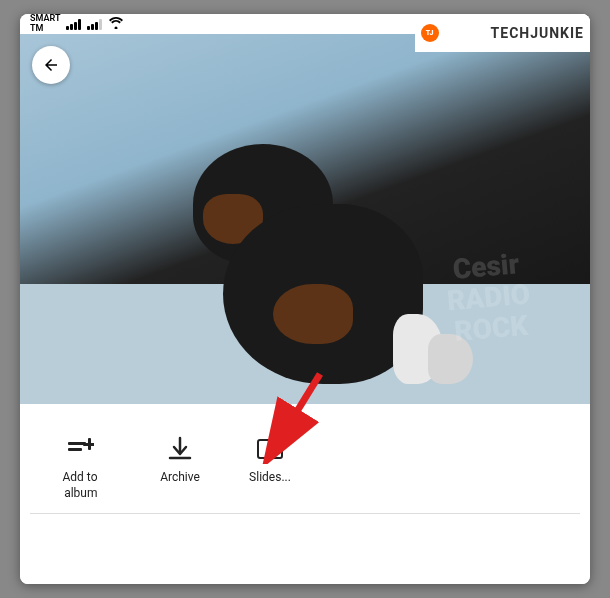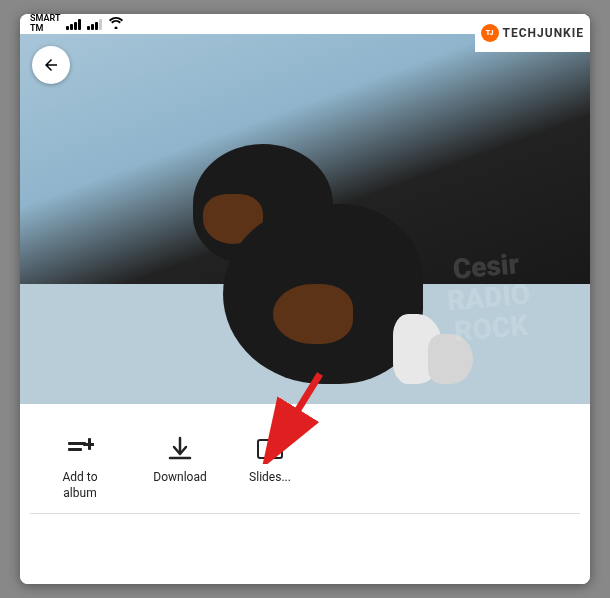--- a/index.html
+++ b/index.html
@@ -210,21 +210,21 @@
       font-size: 26px;
       color: #222;
       display: flex;
       align-items: center;
       justify-content: center;
       height: 32px;
     }
     .toolbar-item-label {
       font-size: 12px;
       color: #222;
-      text-align: center;
+      text-align: right;
       line-height: 1.3;
     }
     .toolbar-divider {
       height: 1px;
       background: #ddd;
       margin: 0 10px;
       margin-top: 12px;
     }
 
     
@@ -260,25 +260,26 @@
       background: #ff6600;
       border-radius: 50%;
       display: flex;
       align-items: center;
       justify-content: center;
       color: #fff;
       font-size: 8px;
       font-weight: 900;
     }
     .techjunkie-badge .tj-text {
-      font-size: 12px;
+      font-size: 14px;
       font-weight: 700;
       color: #333;
       letter-spacing: 1px;
       text-transform: uppercase;
+      margin-left: 48px;
     }
 
     
     .arrow-svg {
       position: absolute;
       top: 350px;
       left: 240px;
       z-index: 25;
       width: 80px;
       height: 100px;
@@ -386,21 +387,21 @@
 
 
       <div class="toolbar-item">
         <div class="toolbar-item-icon">
           <svg width="28" height="28" viewBox="0 0 28 28">
             <path d="M14 4 L14 18" stroke="#222" stroke-width="2.5" stroke-linecap="round"></path>
             <path d="M8 13 L14 20 L20 13" stroke="#222" stroke-width="2.5" fill="none" stroke-linecap="round" stroke-linejoin="round"></path>
             <line x1="4" y1="24" x2="24" y2="24" stroke="#222" stroke-width="2.5" stroke-linecap="round"></line>
           </svg>
         </div>
-        <span class="toolbar-item-label">Download</span>
+        <span class="toolbar-item-label">Archive</span>
       </div>
 
 
       <div class="toolbar-item" style="min-width:80px;">
         <div class="toolbar-item-icon">
           <svg width="28" height="28" viewBox="0 0 28 28">
             <rect x="2" y="6" width="24" height="18" rx="2" fill="none" stroke="#222" stroke-width="2"></rect>
             <path d="M11 11 L20 16 L11 21 Z" fill="#222"></path>
           </svg>
         </div>

